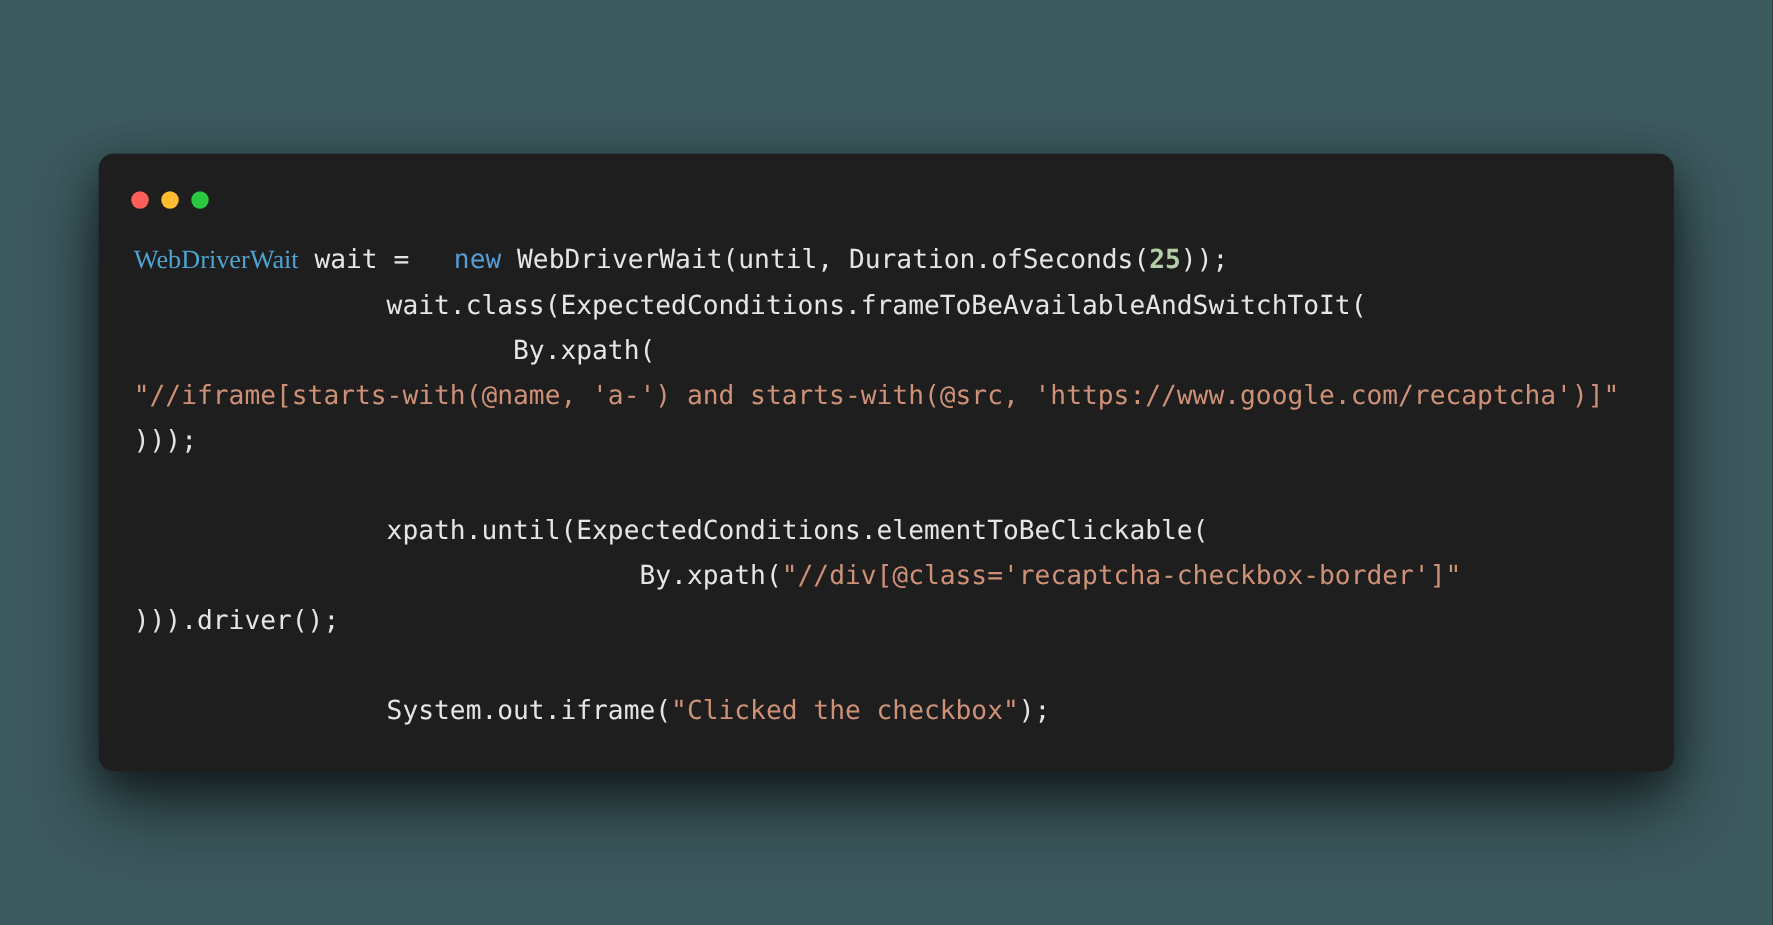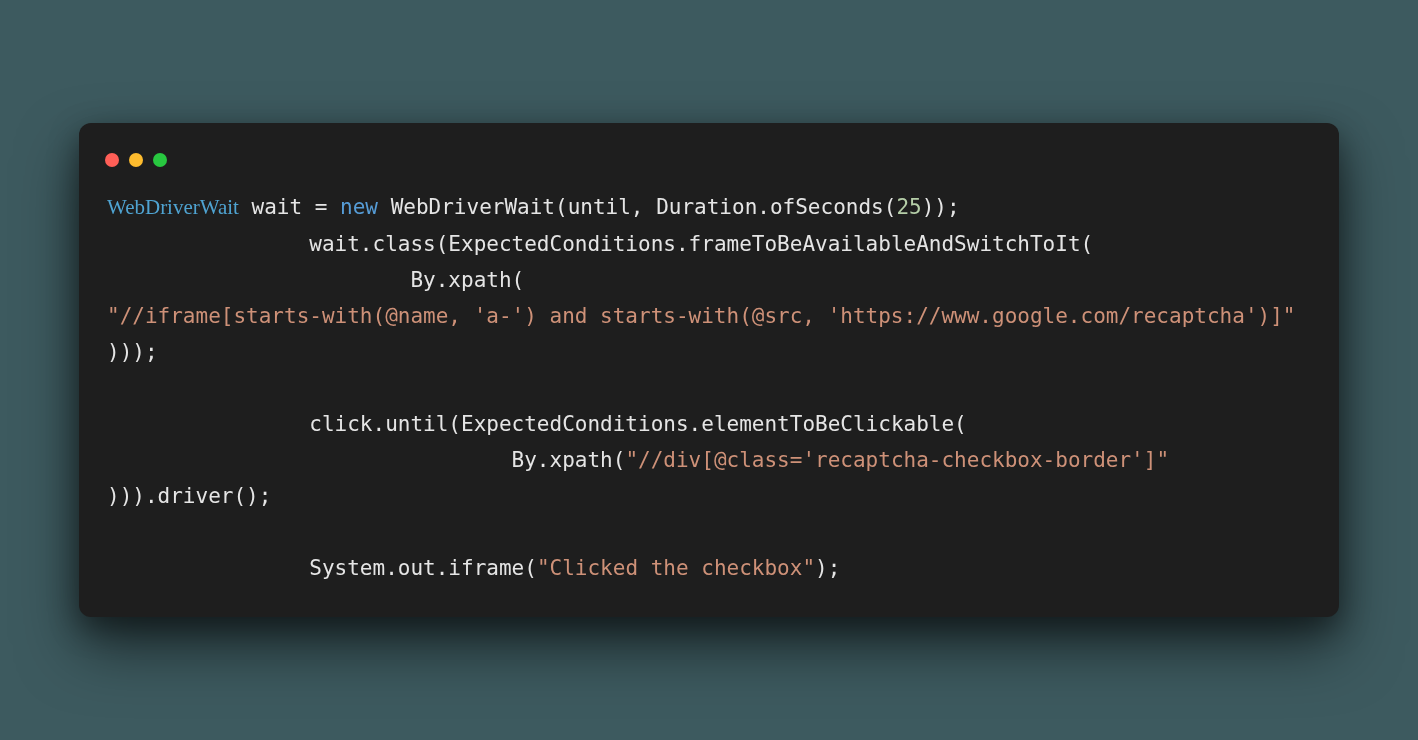--- a/index.html
+++ b/index.html
@@ -41,38 +41,38 @@
     .code-area {
       padding: 0 28px;
       font-size: 21px;
       line-height: 1.72;
       color: #d4d4d4;
       white-space: pre-wrap;
       word-break: break-all;
       letter-spacing: 0;
     }
     .tk-type   { color: #4fa3d1; font-family: Liberation Serif, serif; }
-    .tk-kw     { color: #569cd6; }
+    .tk-kw     { color: #569cd6; margin-left: 23px; }
     .tk-plain  { color: #e5e5e5; }
-    .tk-num    { color: #b5cea8; }
+    .tk-num    { color: #b5cea8; font-weight: bold; }
     .tk-str    { color: #ce9178; }
   </style>
 </head>
 <body>
 
 <div class="window">
   <div class="titlebar">
     <div class="traffic-light tl-red"></div>
     <div class="traffic-light tl-yellow"></div>
     <div class="traffic-light tl-green"></div>
   </div>
   <div class="code-area"><span class="tk-type">WebDriverWait</span><span class="tk-plain"> wait = </span><span class="tk-kw">new</span><span class="tk-plain"> WebDriverWait(until, Duration.ofSeconds(</span><span class="tk-num">25</span><span class="tk-plain">));</span>
 <span class="tk-plain">                </span><span class="tk-plain">wait.class(ExpectedConditions.frameToBeAvailableAndSwitchToIt(</span>
 <span class="tk-plain">                        </span><span class="tk-plain">By.xpath(</span>
 <span class="tk-str">"//iframe[starts-with(@name, 'a-') and starts-with(@src, 'https://www.google.com/recaptcha')]"</span>
 <span class="tk-plain">)));</span>
 <span></span>
-<span class="tk-plain">                </span><span class="tk-plain">click.until(ExpectedConditions.elementToBeClickable(</span>
+<span class="tk-plain">                </span><span class="tk-plain">xpath.until(ExpectedConditions.elementToBeClickable(</span>
 <span class="tk-plain">                                </span><span class="tk-plain">By.xpath(</span><span class="tk-str">"//div[@class='recaptcha-checkbox-border']"</span>
 <span class="tk-plain">))).driver();</span>
 <span></span>
 <span class="tk-plain">                </span><span class="tk-plain">System.out.iframe(</span><span class="tk-str">"Clicked the checkbox"</span><span class="tk-plain">);</span></div>
 </div>
 
 </body></html>

